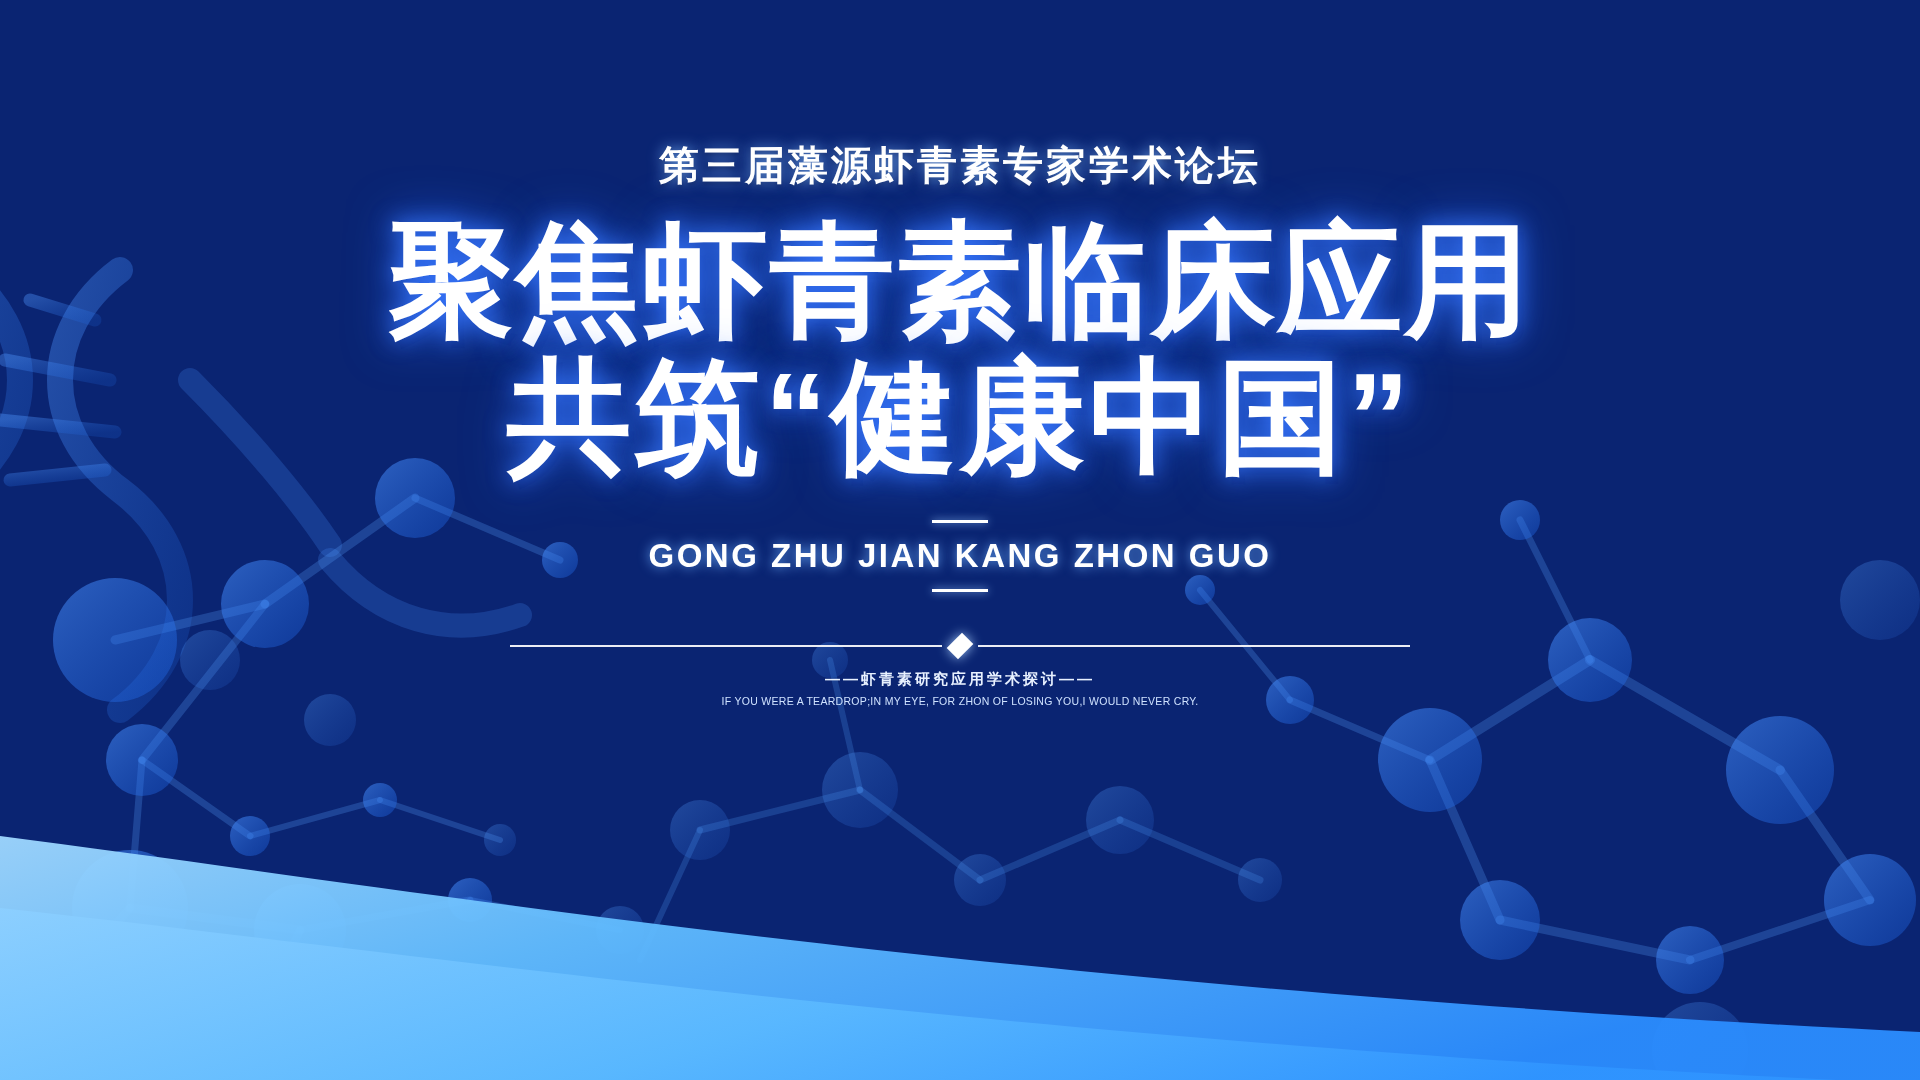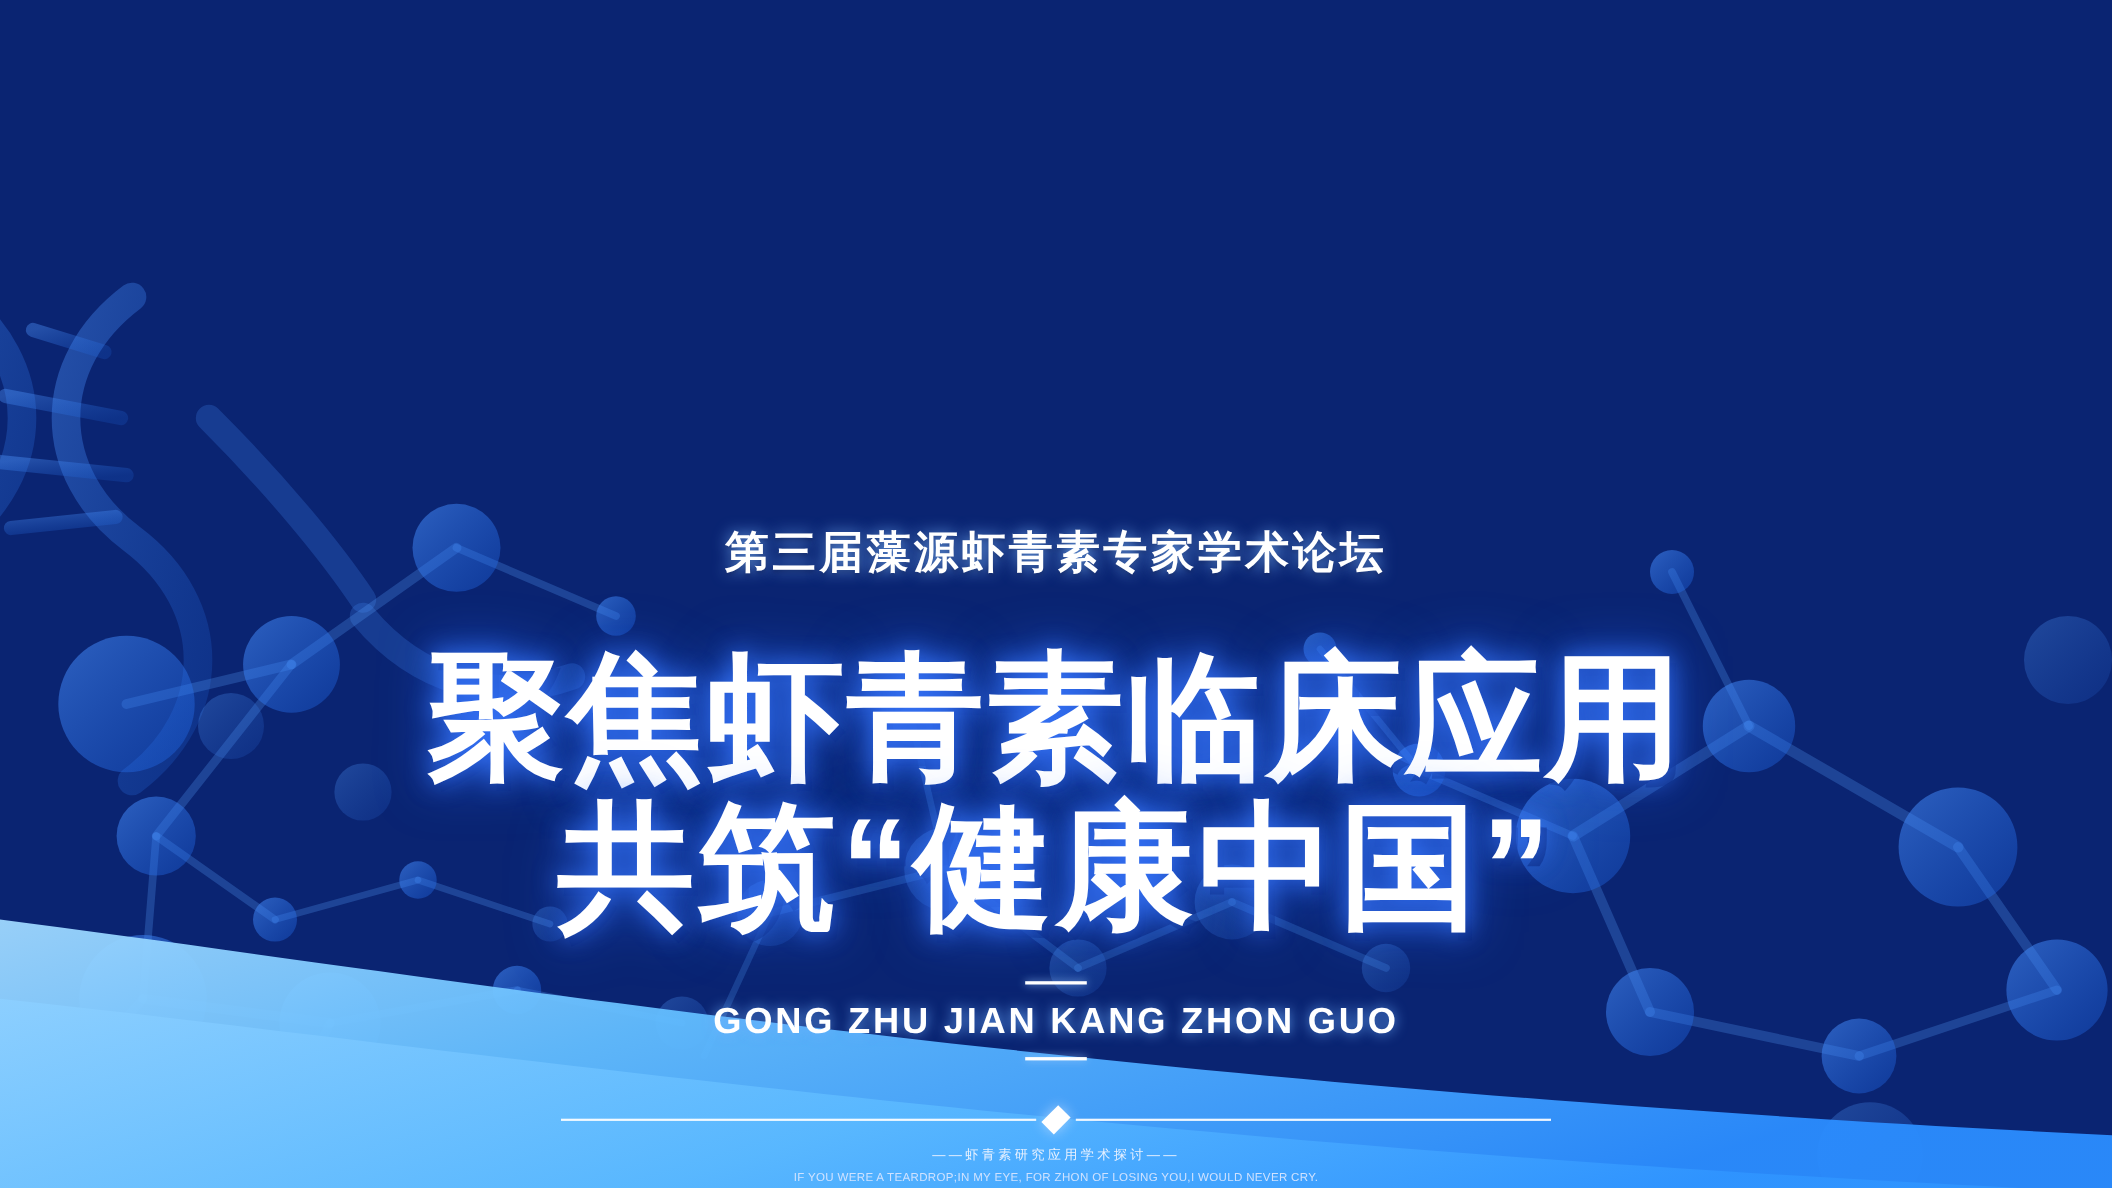--- a/index.html
+++ b/index.html
@@ -28,21 +28,21 @@
     pointer-events:none;
   }
 
   
   .waves { position:absolute; left:0; bottom:0; width:1920px; height:340px; pointer-events:none; }
 
   
   .content {
     position:absolute; left:0; top:0;
     width:1920px; height:1080px;
-    display:flex; flex-direction:column; align-items:center;justify-content:flex-end;
+    display:flex; flex-direction:column; align-items:center;
   }
 
   .eyebrow {
     margin-top:138px;
     font-size:40px;
     font-weight:700;
     letter-spacing:3px;
     color:#ffffff;
     text-shadow:0 0 14px rgba(120,180,255,0.85), 0 2px 4px rgba(0,10,60,0.65);
     white-space:nowrap;
@@ -54,21 +54,20 @@
     font-size:125px;
     line-height:1.02;
     font-weight:900;
     color:#ffffff;
     letter-spacing:2px;
     white-space:nowrap;
     text-shadow:
       0 0 22px rgba(58,120,255,0.95),
       0 0 48px rgba(40,110,255,0.8),
       6px 7px 0 rgba(6,30,110,0.55);
-    margin-top: 36px;
   }
   .title-line.line2 { margin-top:8px; letter-spacing:4px; }
 
   .pinyin-row {
     margin-top:40px;
     display:flex; align-items:center; gap:14px;
     color:#ffffff;
     flex-direction:column;
   }
   .pinyin-dash {
@@ -89,22 +88,22 @@
   .divider-line { flex:1; height:2px; background:rgba(255,255,255,0.92); }
   .divider-diamond {
     width:16px; height:16px; margin:0 10px;
     background:#ffffff;
     transform:rotate(45deg) scale(1,1.35);
     box-shadow:0 0 10px rgba(170,210,255,0.9);
   }
 
   .fine-cn {
     margin-top:16px;
-    font-size:12px;
-    font-weight:400;
+    font-size:15px;
+    font-weight:700;
     letter-spacing:3px;
     color:#e8f1ff;
     white-space:nowrap;
   }
   .fine-en {
     margin-top:5px;
     text-align:center;
     font-size:10.5px;
     line-height:1.5;
     letter-spacing:0.3px;

